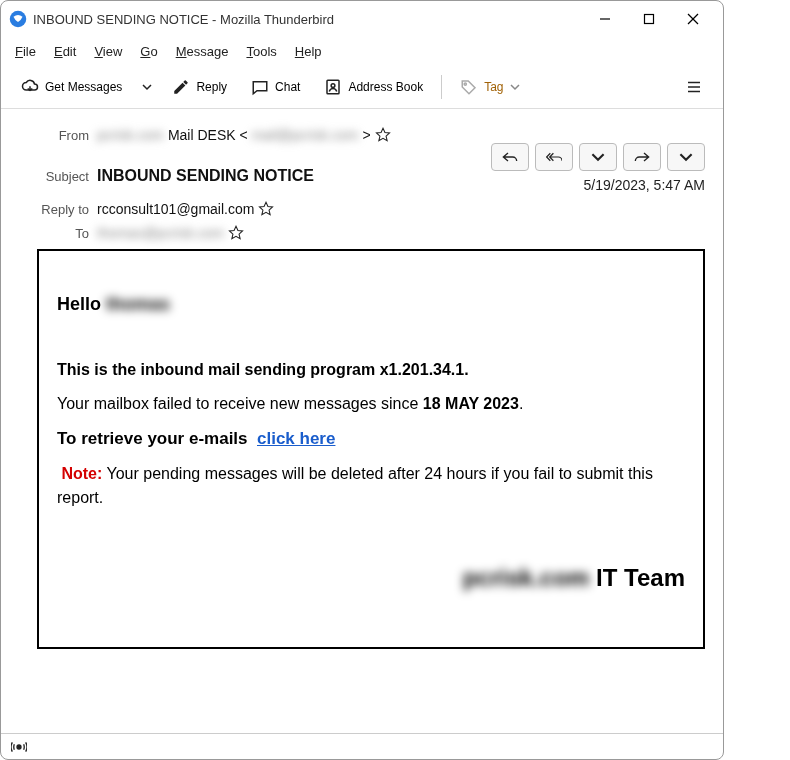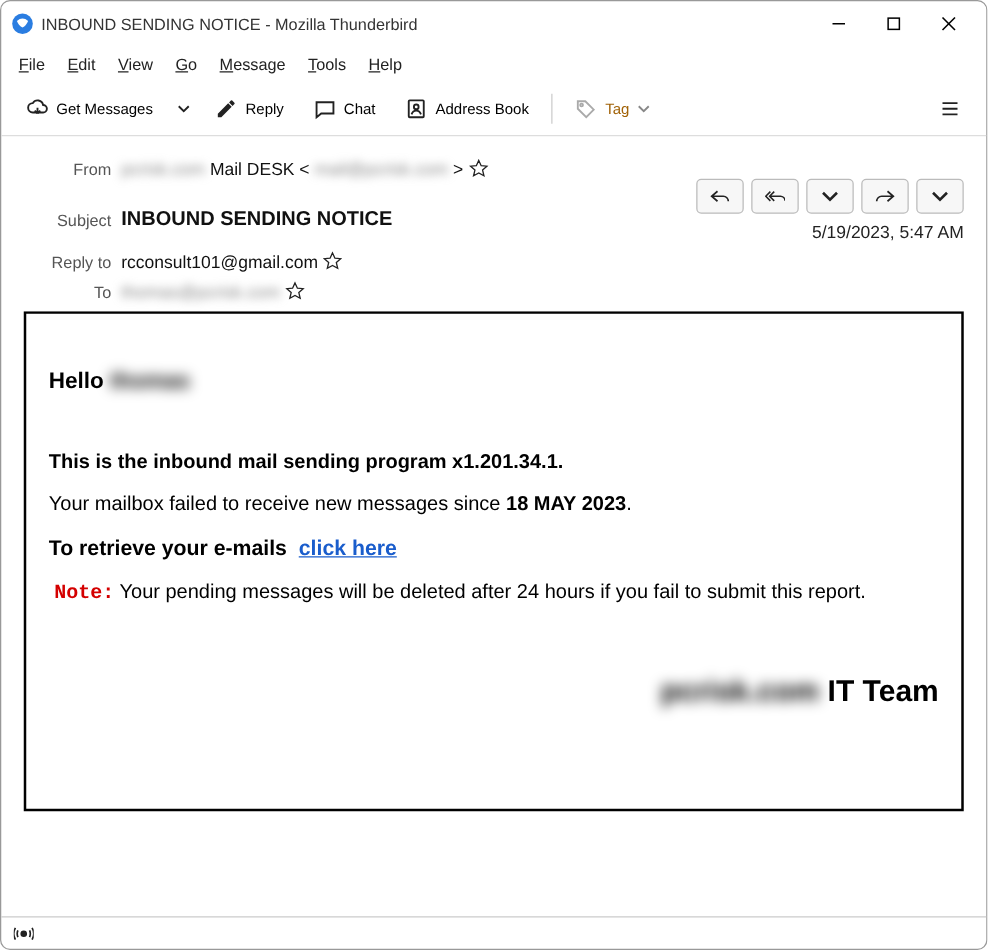--- a/index.html
+++ b/index.html
@@ -1,18 +1,18 @@
 <!DOCTYPE html>
 <html><head>
 <meta charset="utf-8">
 <style>
 * { margin: 0; padding: 0; box-sizing: border-box; }
 body { font-family: "Segoe UI", Tahoma, sans-serif; font-size: 14px; background: #fff; width: 790px; height: 760px; overflow: hidden; position: relative; }
 
-.window { border: 1px solid #999; border-radius: 8px; width: 790px; height: 760px; background: #fff; display: flex; flex-direction: column; position: relative; }
+.window { border: 1px solid #999; border-radius: 8px; width: 724px; height: 760px; background: #fff; display: flex; flex-direction: column; position: relative; }
 
 
 .titlebar { display: flex; align-items: center; height: 36px; padding: 0 8px; border-bottom: none; }
 .app-icon { width: 18px; height: 18px; margin-right: 6px; }
 .title-text { font-size: 13px; color: #333; flex: 0 0 auto; }
 .titlebar-spacer { flex: 1; }
 .winbtn { width: 44px; height: 30px; display: flex; align-items: center; justify-content: center; background: transparent; border: none; }
 .winbtn svg { width: 12px; height: 12px; }
 
 
@@ -37,28 +37,28 @@
 .star { width: 16px; height: 16px; }
 .subject-val { font-weight: 700; font-size: 16px; }
 .date-col { grid-column: 3; grid-row: 1 / span 2; display: flex; flex-direction: column; align-items: flex-end; gap: 6px; margin-top: 24px; }
 .reply-buttons { display: flex; gap: 6px; }
 .rbtn { border: 1px solid #bbb; border-radius: 4px; background: #f7f7f7; padding: 4px 10px; display: flex; align-items: center; justify-content: center; min-width: 34px; height: 28px; }
 .rbtn svg { width: 16px; height: 14px; }
 .date-text { font-size: 14px; color: #222; }
 
 
 .body-wrap { flex: 1; padding: 0 18px 18px 18px; overflow: hidden; }
-.body-box { border: 2px solid #000; padding: 30px 18px; font-family: Arial, sans-serif; font-size: 16px; color: #000; height: 400px; }
+.body-box { border: 2px solid #000; padding: 30px 18px; font-family: Arial, sans-serif; font-size: 16px; color: #000; height: 400px; margin-left: 18px; }
 .body-box .greet { font-size: 18px; font-weight: 700; margin-bottom: 40px; }
 .body-box .greet .blur { filter: blur(5px); font-weight: 700; }
 .body-box p { margin: 10px 0; line-height: 1.5; }
 .body-box .bold { font-weight: 700; }
 .body-box .link { color: #1a5dcc; text-decoration: underline; font-weight: 700; font-size: 17px; }
 .body-box .retrieve { font-size: 17px; }
-.body-box .note-lbl { color: #d40000; font-weight: 700; font-family: Liberation Mono, monospace; }
+.body-box .note-lbl { color: #d40000; font-weight: 700; }
 .body-box .sig { text-align: right; font-size: 24px; font-weight: 700; margin-top: 50px; }
 .body-box .sig .blur { filter: blur(5px); }
 
 
 .statusbar { height: 26px; border-top: 1px solid #ccc; display: flex; align-items: center; padding: 0 10px; margin-top: auto; }
 .online-ic { width: 16px; height: 16px; }
 
 .dd-caret { width: 10px; height: 10px; }
 </style>
 </head>

